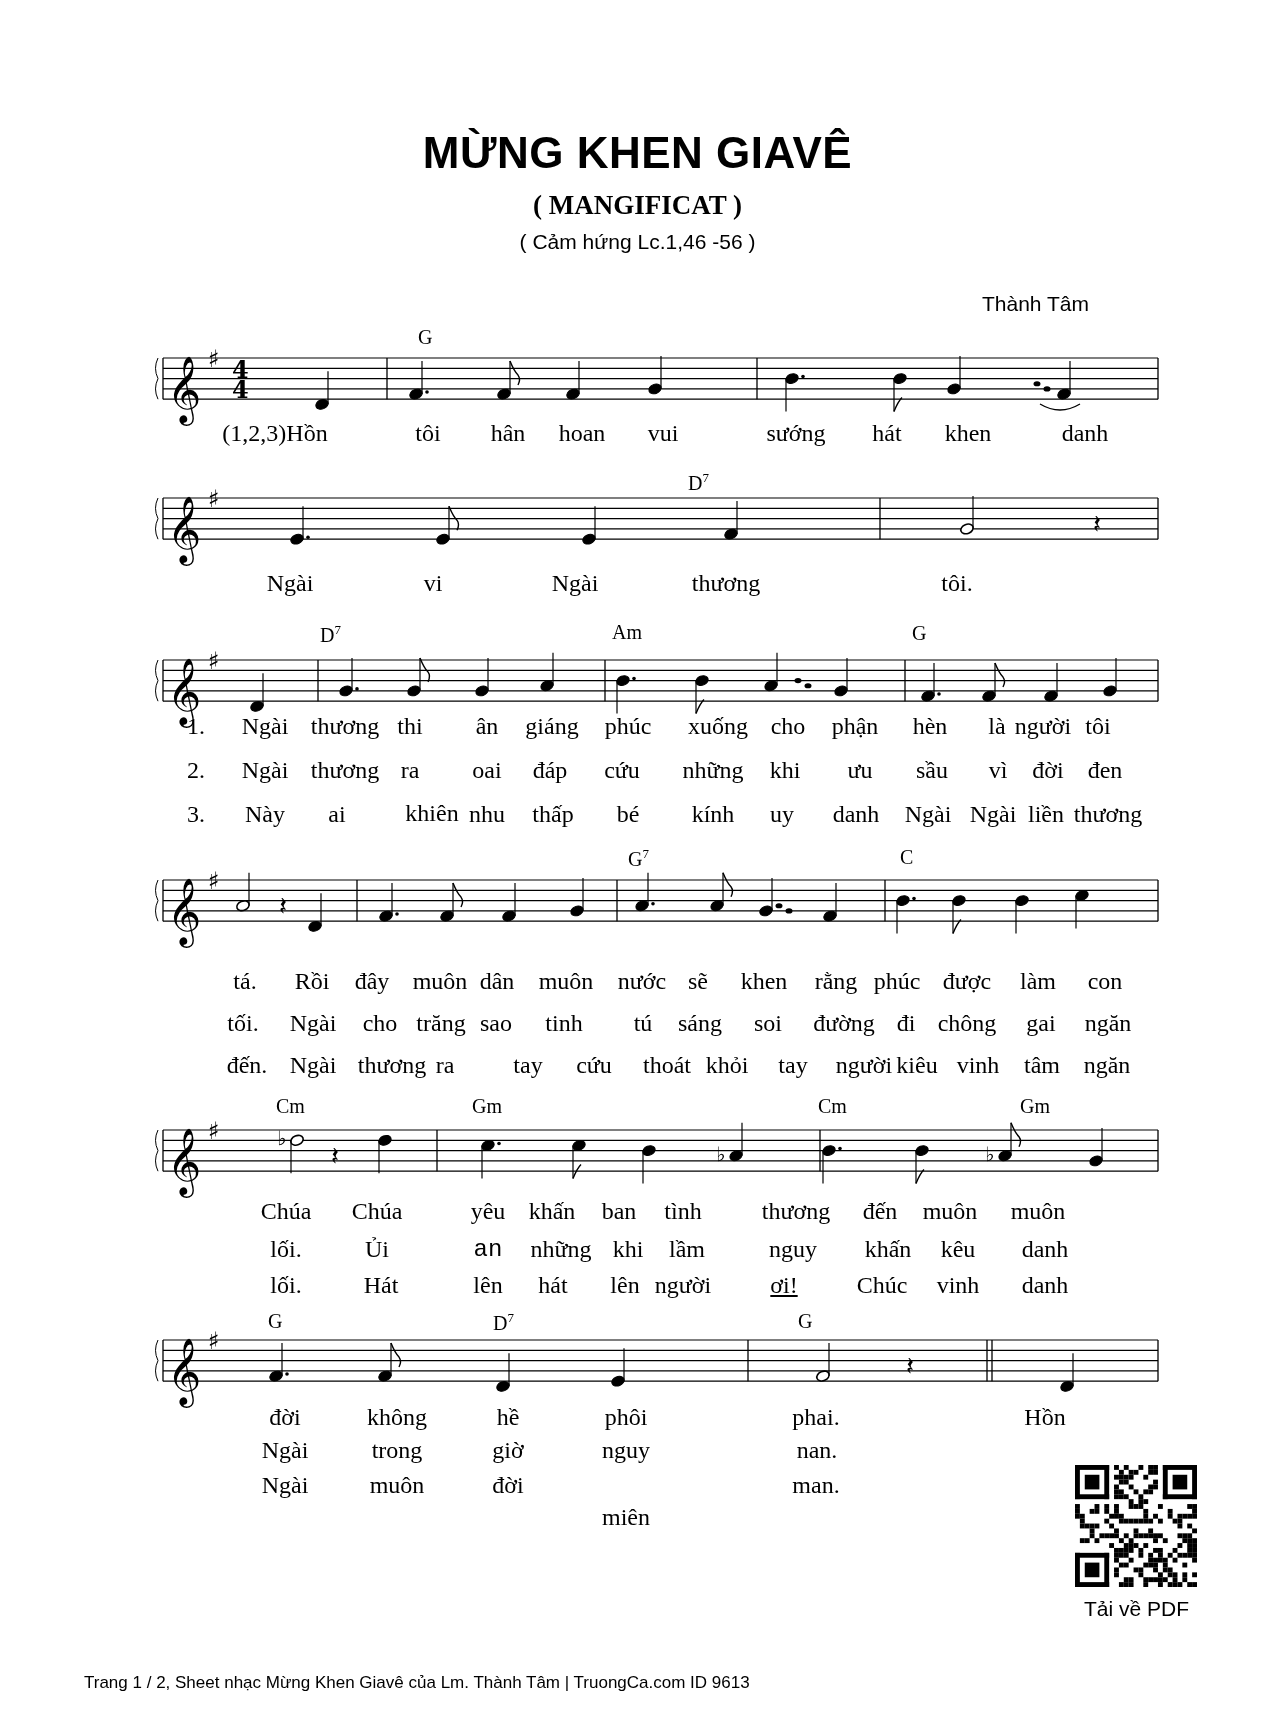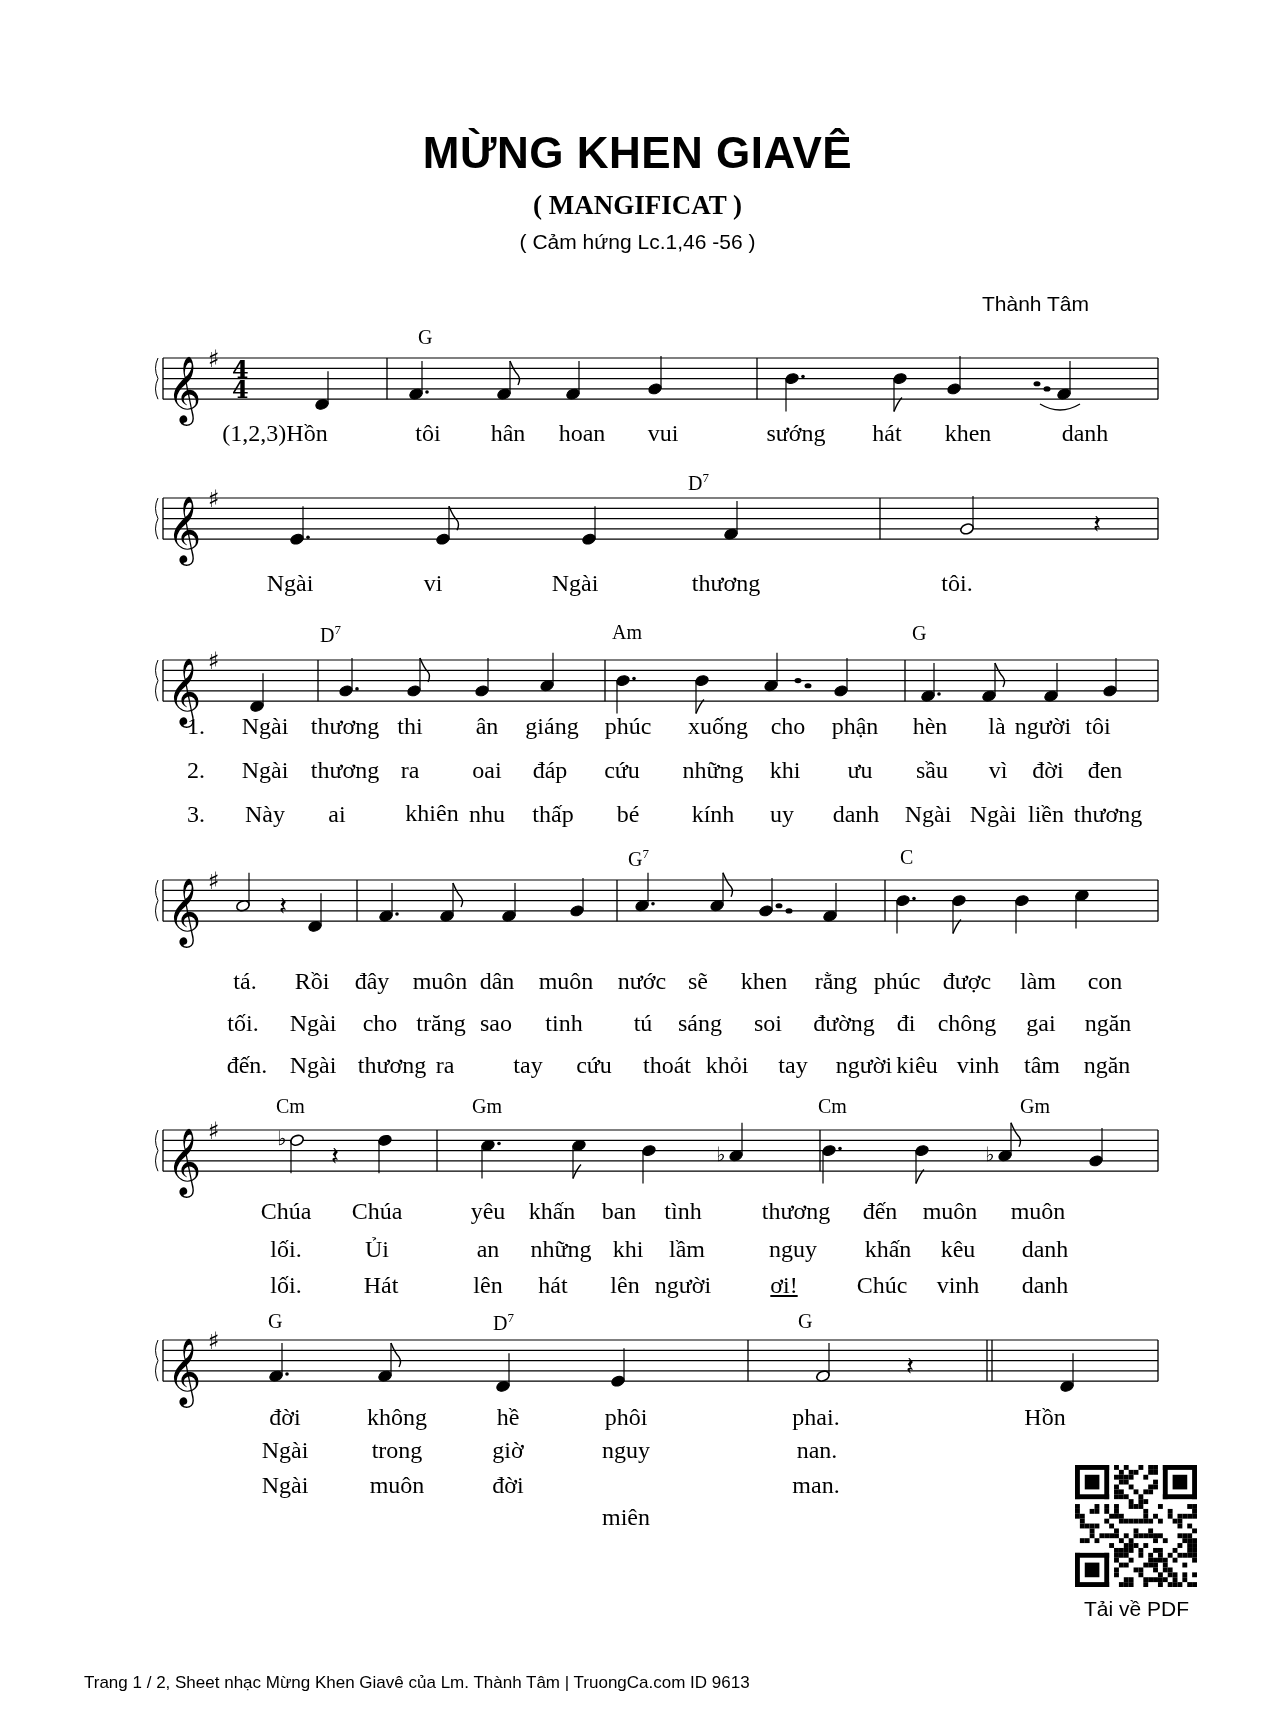--- a/index.html
+++ b/index.html
@@ -394,21 +394,21 @@
     <span class="abs lyric" style="left: 488px; top: 1198px;">yêu</span>
     <span class="abs lyric" style="left: 552px; top: 1198px;">khấn</span>
     <span class="abs lyric" style="left: 619px; top: 1198px;">ban</span>
     <span class="abs lyric" style="left: 683px; top: 1198px;">tình</span>
     <span class="abs lyric" style="left: 796px; top: 1198px;">thương</span>
     <span class="abs lyric" style="left: 880px; top: 1198px;">đến</span>
     <span class="abs lyric" style="left: 950px; top: 1198px;">muôn</span>
     <span class="abs lyric" style="left: 1038px; top: 1198px;">muôn</span>
     <span class="abs lyric" style="left: 286px; top: 1236px;">lối.</span>
     <span class="abs lyric" style="left: 377px; top: 1236px;">Ủi</span>
-    <span class="abs lyric" style="left: 488px; top: 1236px;">an</span>
+    <span class="abs lyric" style="left: 488px; top: 1236px; font-family: Liberation Mono, monospace;">an</span>
     <span class="abs lyric" style="left: 561px; top: 1236px;">những</span>
     <span class="abs lyric" style="left: 628px; top: 1236px;">khi</span>
     <span class="abs lyric" style="left: 687px; top: 1236px;">lầm</span>
     <span class="abs lyric" style="left: 793px; top: 1236px;">nguy</span>
     <span class="abs lyric" style="left: 888px; top: 1236px;">khấn</span>
     <span class="abs lyric" style="left: 958px; top: 1236px;">kêu</span>
     <span class="abs lyric" style="left: 1045px; top: 1236px;">danh</span>
     <span class="abs lyric" style="left: 286px; top: 1272px;">lối.</span>
     <span class="abs lyric" style="left: 381px; top: 1272px;">Hát</span>
     <span class="abs lyric" style="left: 488px; top: 1272px;">lên</span>

